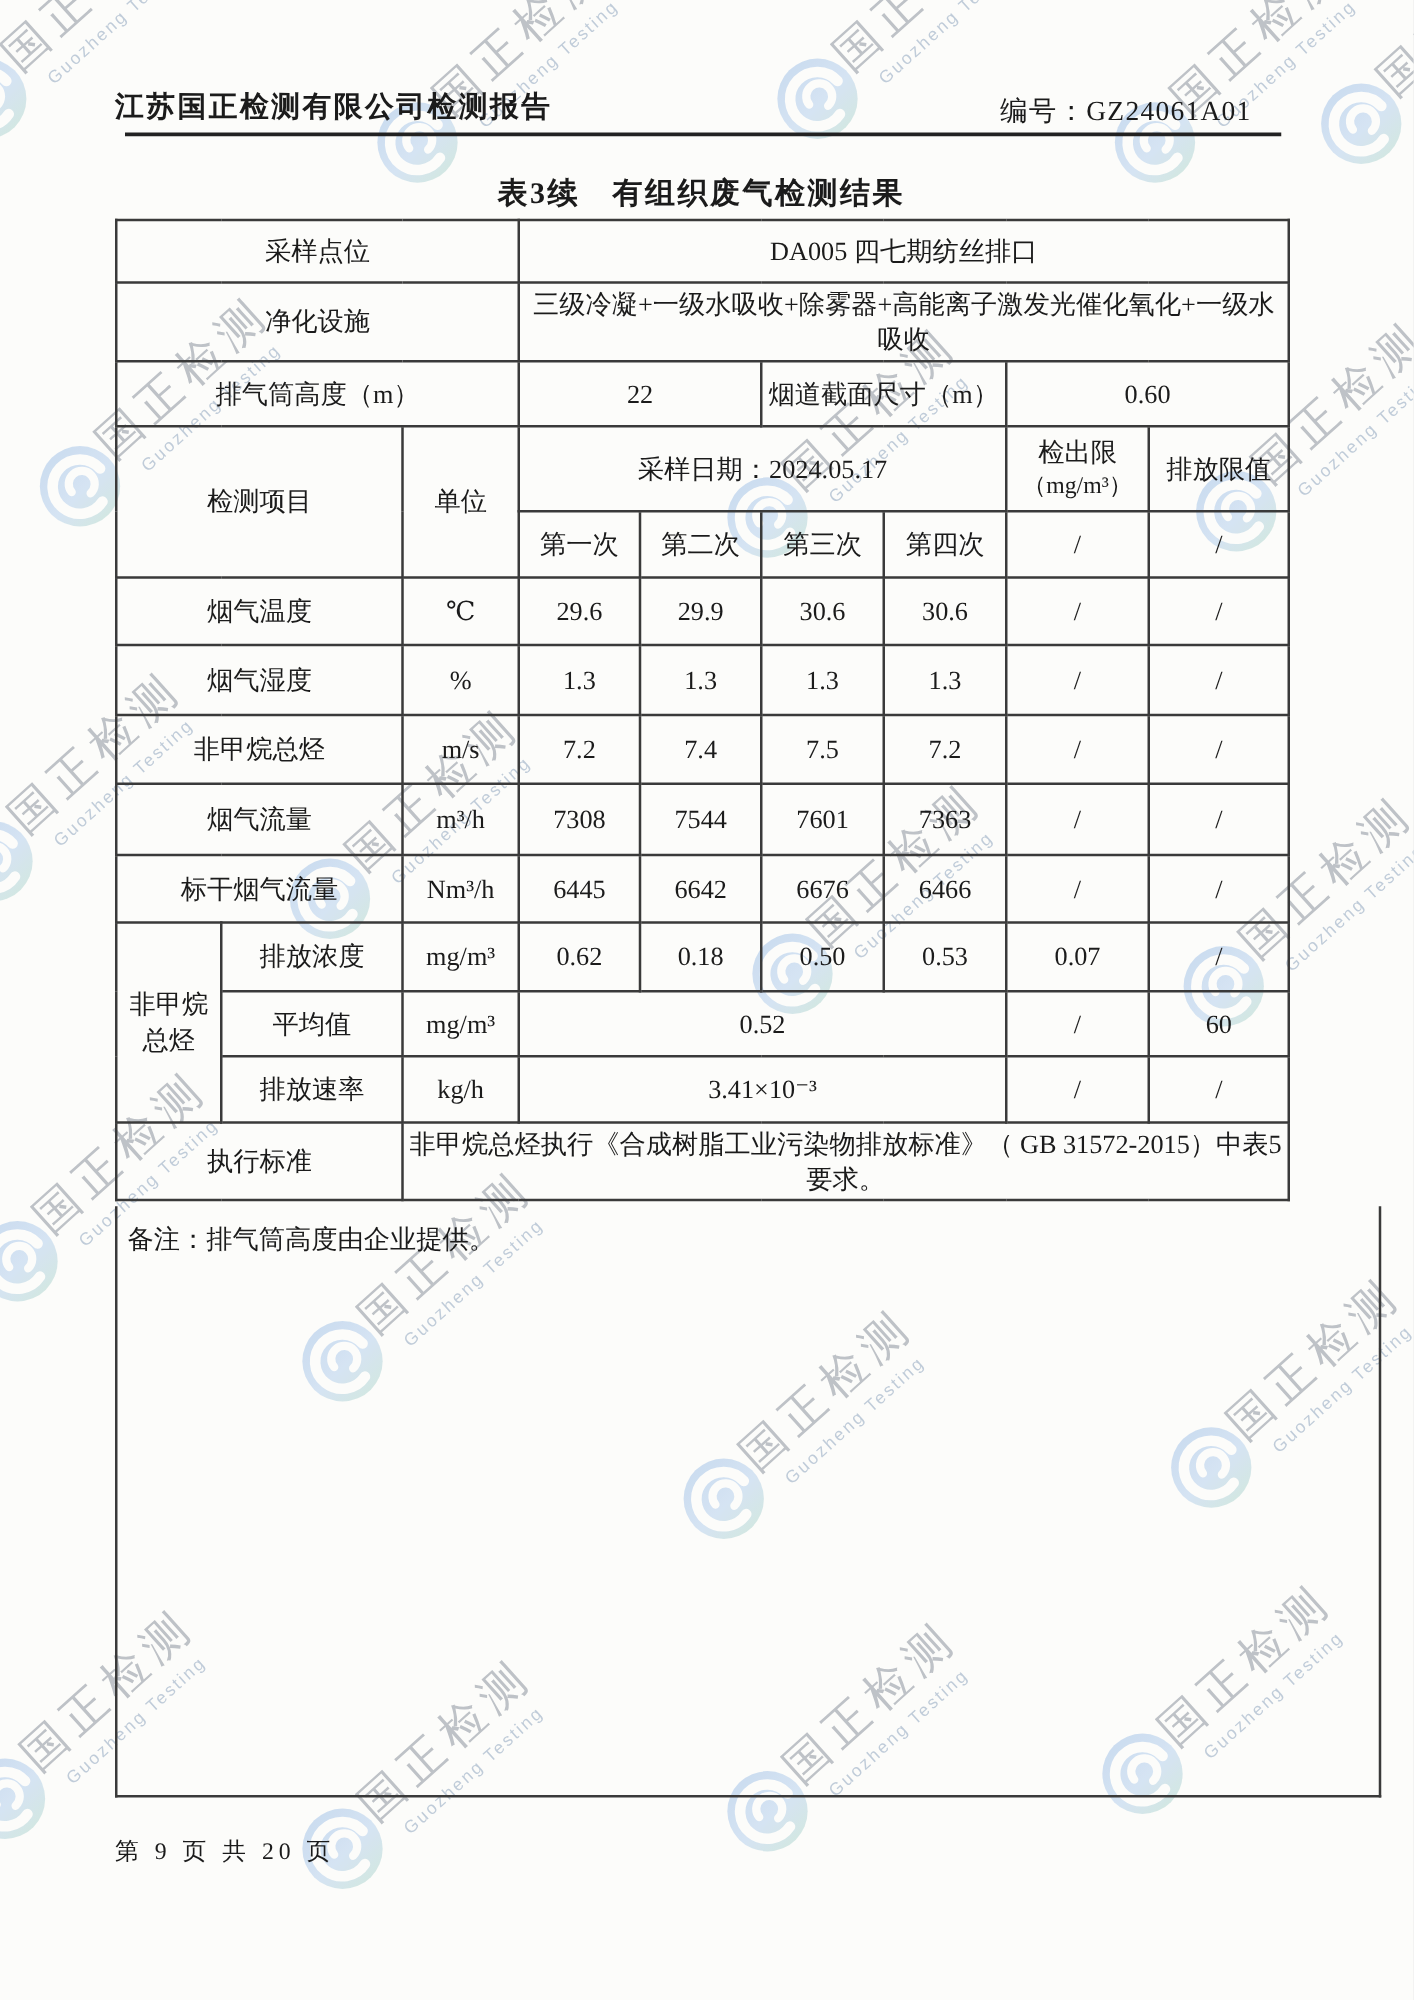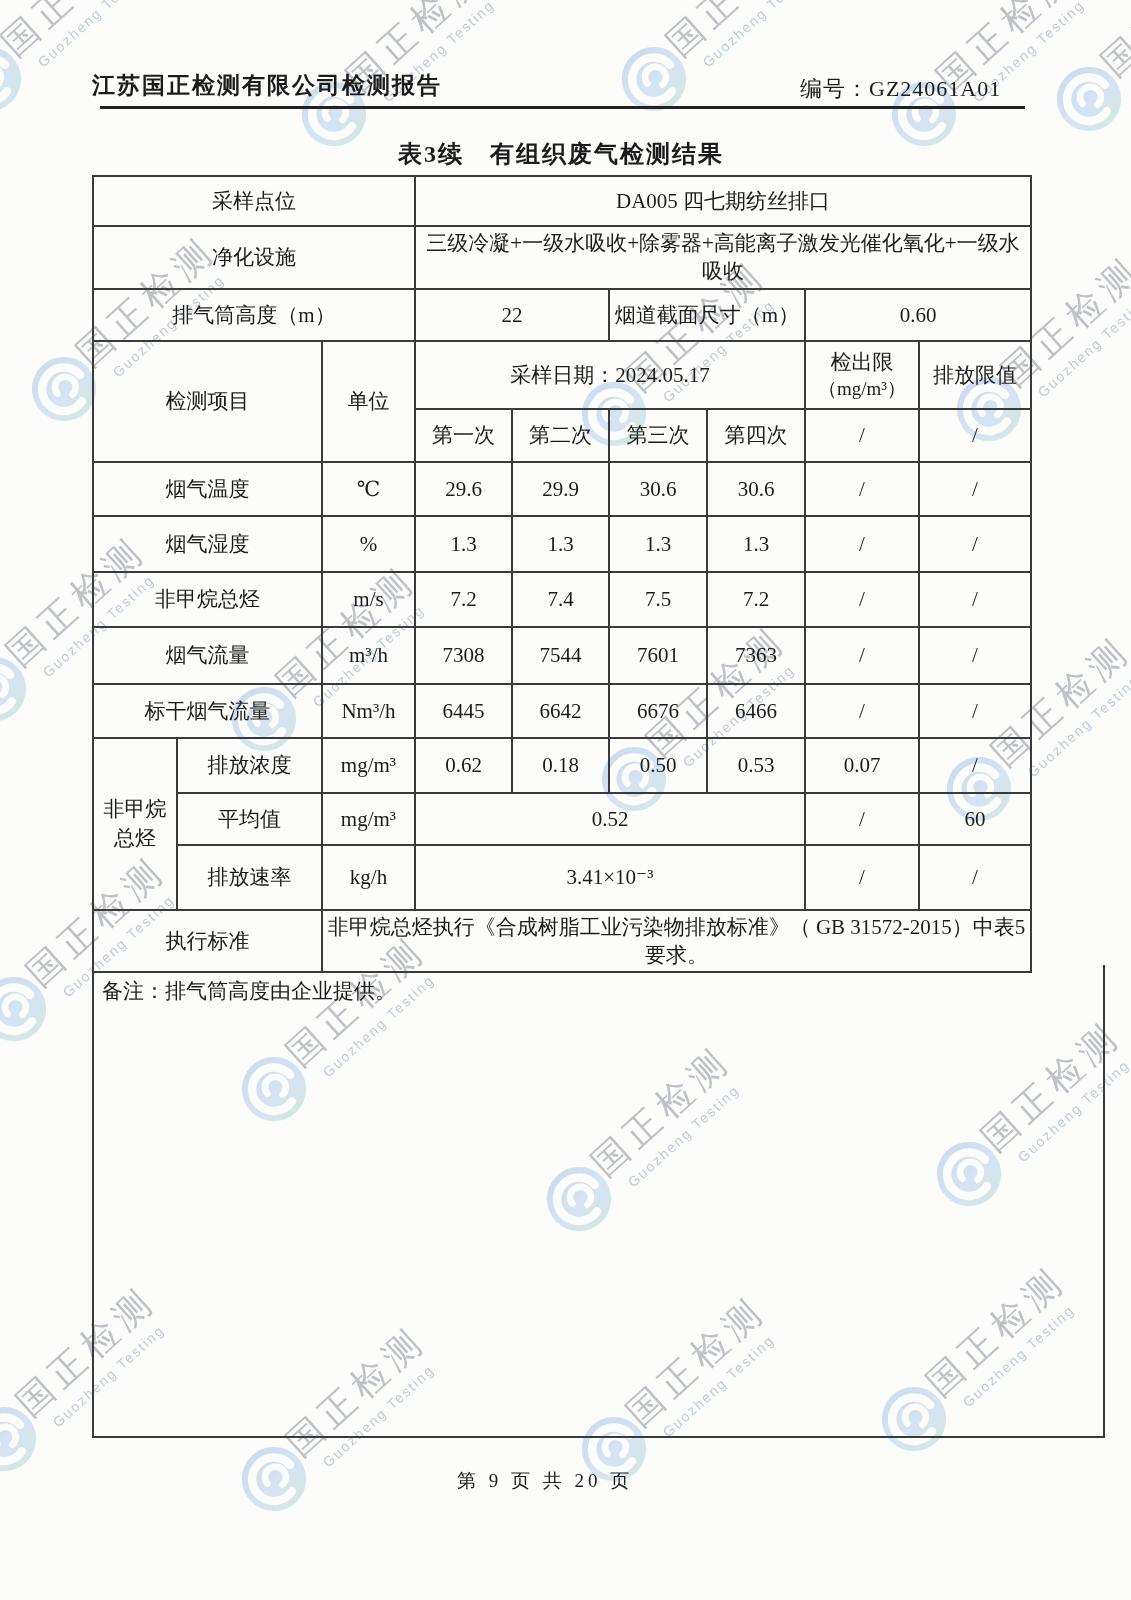--- a/index.html
+++ b/index.html
@@ -65,22 +65,22 @@
   td.left-text{text-align:left;padding:6px 10px 6px 14px;line-height:1.5;}
   .dl-l2{font-size:19px;}
   .remarks-box{
     position:absolute;left:92px;top:965px;width:1013px;height:473px;
     border:2px solid #3a3a3a;border-top:none;
     box-sizing:border-box;
     padding:10px 4px 0 8px;
     font-size:21px;line-height:1.6;
   }
   .doc-footer{
-    position:absolute;left:76px;top:1468px;width:938px;
-    text-align:center;font-size:19px;letter-spacing:4px;
+    position:absolute;left:92px;top:1468px;width:938px;
+    text-align:left;font-size:19px;letter-spacing:4px;
   }
 </style>
 </head>
 <body>
 
 <div class="page">
   <div id="wm-layer">
       <div class="wm" style="left: -45px; top: -95px;">
     <span class="wm-logo">
       <svg viewBox="0 0 72 72" width="68" height="68">
@@ -599,21 +599,21 @@
           <td class="val">0.07</td>
           <td class="val">/</td>
         </tr>
         <tr style="height:52px">
           <td>平均值</td>
           <td class="val">mg/m³</td>
           <td colspan="4" class="val">0.52</td>
           <td class="val">/</td>
           <td class="val">60</td>
         </tr>
-        <tr style="height:65px">
+        <tr style="height:53px">
           <td>排放速率</td>
           <td class="val">kg/h</td>
           <td colspan="4" class="val">3.41×10⁻³</td>
           <td class="val">/</td>
           <td class="val">/</td>
         </tr>
 
         <tr style="height:52px">
           <td colspan="2">执行标准</td>
           <td colspan="7" class="left-text">非甲烷总烃执行《合成树脂工业污染物排放标准》（ GB 31572-2015）中表5要求。</td>

